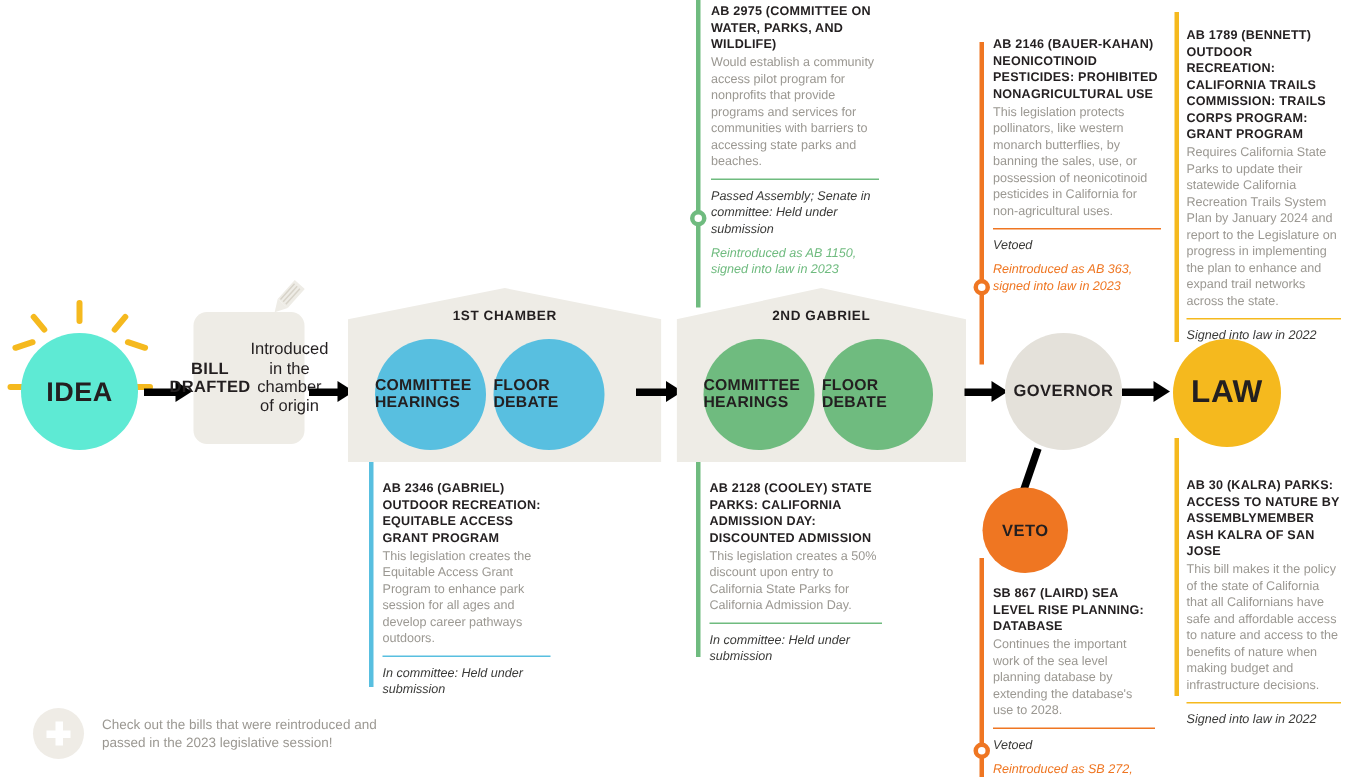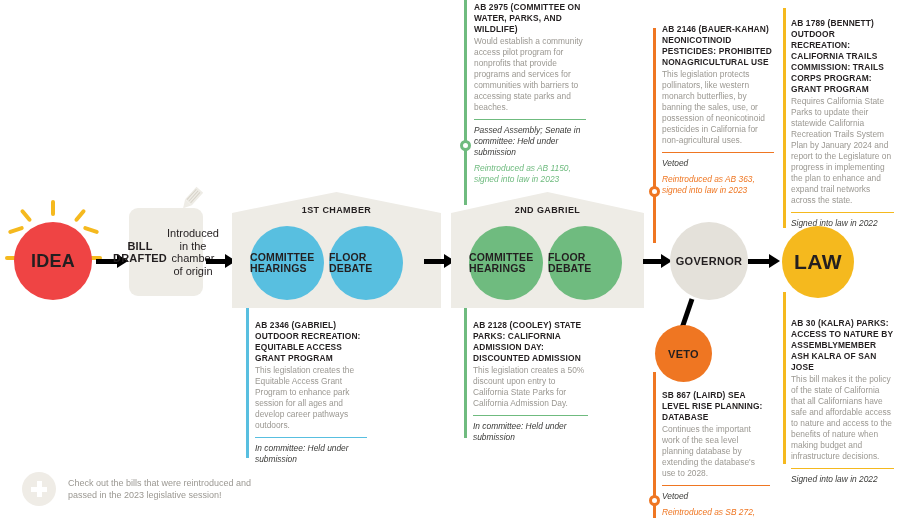--- a/index.html
+++ b/index.html
@@ -43,21 +43,21 @@
     font-size:8.4px;line-height:11px;font-style:italic;color:#3a3a38;margin:0;
   }
   .card .reintro{
     font-size:8.4px;line-height:11px;font-style:italic;margin:5px 0 0 0;
   }
   .card .reintro.green{color:#6fbb7f;}
   .card .reintro.orange{color:#ef7622;}
 
   
   .idea{
-    position:absolute;border-radius:50%;background:#ef4444;
+    position:absolute;border-radius:50%;background:#5eead4;
     display:flex;align-items:center;justify-content:center;
     font-weight:bold;letter-spacing:.3px;
   }
   .ray{position:absolute;background:#f5b91e;border-radius:3px;}
 
   .drafted{
     position:absolute;background:#eeece6;border-radius:9px;
     display:flex;flex-direction:row;align-items:center;justify-content:center;
     text-align:center;padding:4px 6px;box-sizing:border-box;
   }

